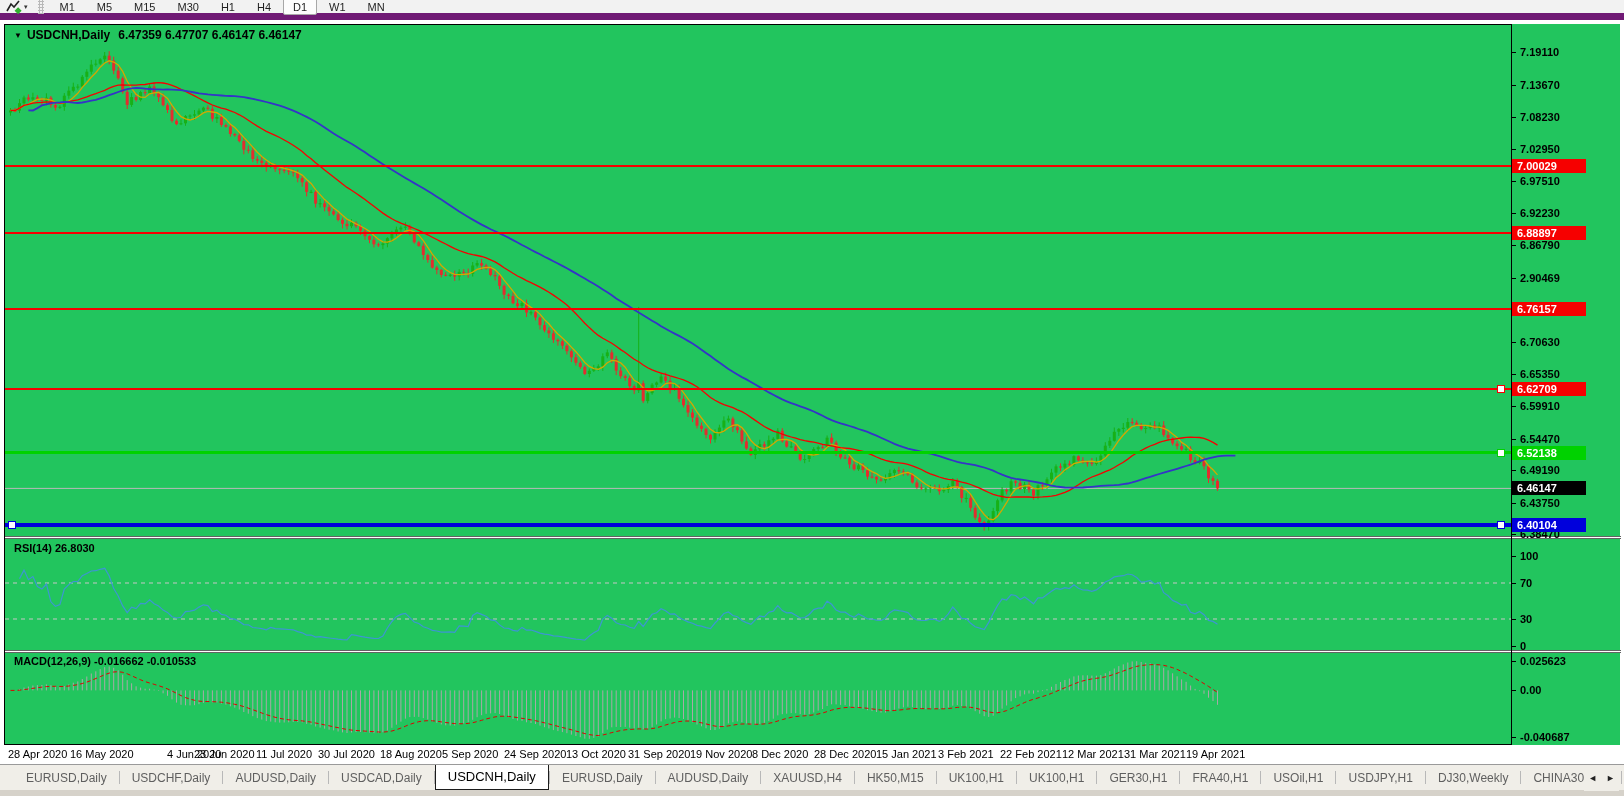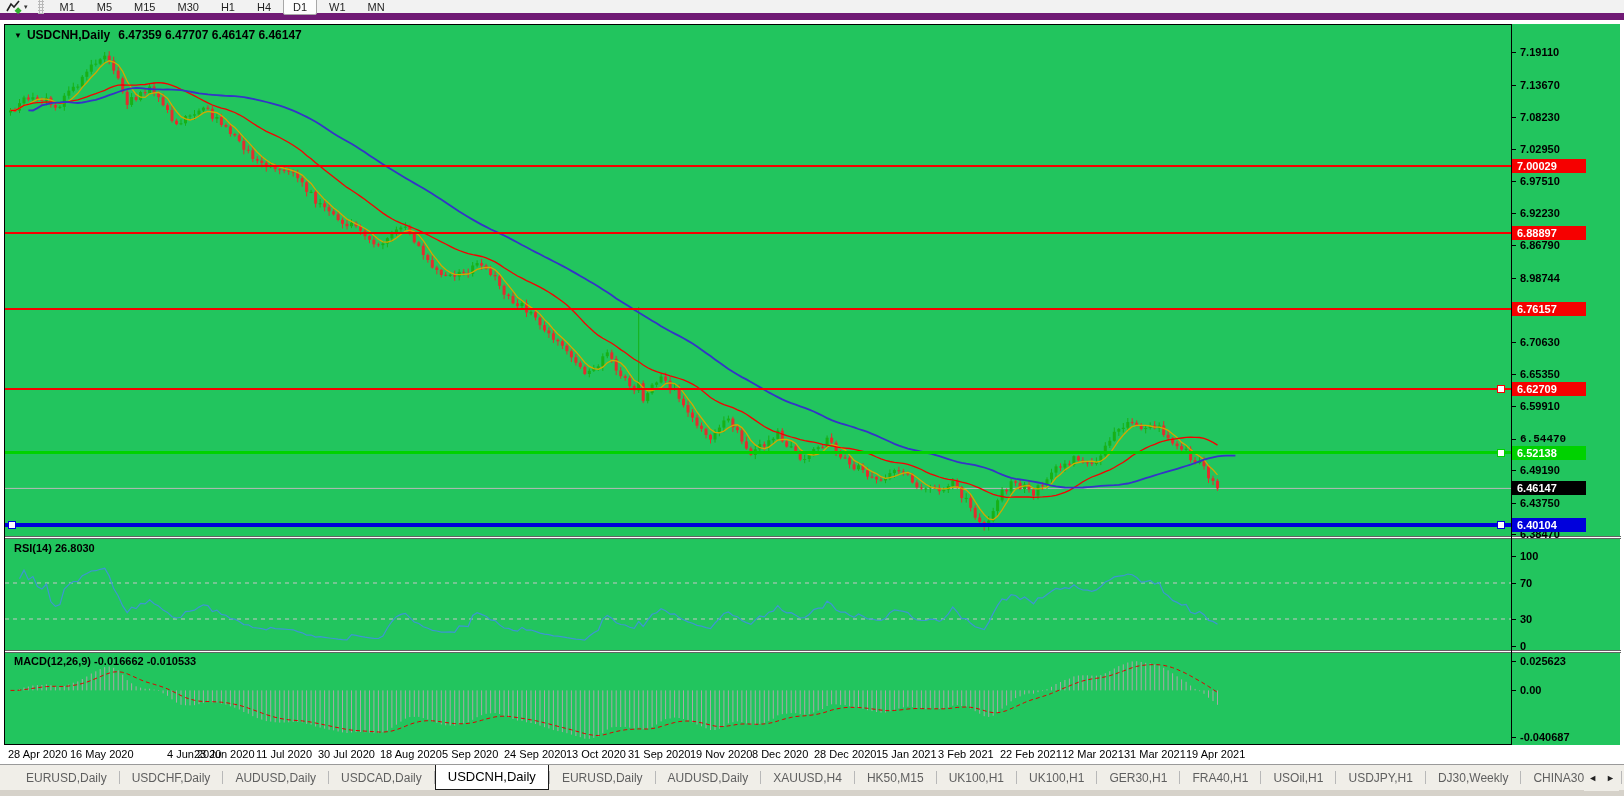--- a/index.html
+++ b/index.html
@@ -958,29 +958,29 @@
         <div class="ax-label" style="top: 86px;">7.08230</div>
         <div class="ax-tick" style="top: 125px;"></div>
         <div class="ax-label" style="top: 118px;">7.02950</div>
         <div class="ax-tick" style="top: 157px;"></div>
         <div class="ax-label" style="top: 150px;">6.97510</div>
         <div class="ax-tick" style="top: 189px;"></div>
         <div class="ax-label" style="top: 182px;">6.92230</div>
         <div class="ax-tick" style="top: 221px;"></div>
         <div class="ax-label" style="top: 214px;">6.86790</div>
         <div class="ax-tick" style="top: 254px;"></div>
-        <div class="ax-label" style="top: 247px;">8.98744</div>
+        <div class="ax-label" style="top: 247px;">2.90469</div>
         <div class="ax-tick" style="top: 318px;"></div>
         <div class="ax-label" style="top: 311px;">6.70630</div>
         <div class="ax-tick" style="top: 350px;"></div>
         <div class="ax-label" style="top: 343px;">6.65350</div>
         <div class="ax-tick" style="top: 382px;"></div>
         <div class="ax-label" style="top: 375px;">6.59910</div>
         <div class="ax-tick" style="top: 415px;"></div>
-        <div class="ax-label" style="top: 408px; font-family: Liberation Mono, monospace;">6.54470</div>
+        <div class="ax-label" style="top: 408px;">6.54470</div>
         <div class="ax-tick" style="top: 446px;"></div>
         <div class="ax-label" style="top: 439px;">6.49190</div>
         <div class="ax-tick" style="top: 479px;"></div>
         <div class="ax-label" style="top: 472px;">6.43750</div>
         <div class="ax-tick" style="top: 510px;"></div>
         <div class="ax-label" style="top: 503px;">6.38470</div>
         <div class="ax-tag" style="top: 135px; background: rgb(246, 0, 0);">7.00029</div>
         <div class="ax-tag" style="top: 202px; background: rgb(246, 0, 0);">6.88897</div>
         <div class="ax-tag" style="top: 278px; background: rgb(246, 0, 0);">6.76157</div>
         <div class="ax-tag" style="top: 358px; background: rgb(246, 0, 0);">6.62709</div>

